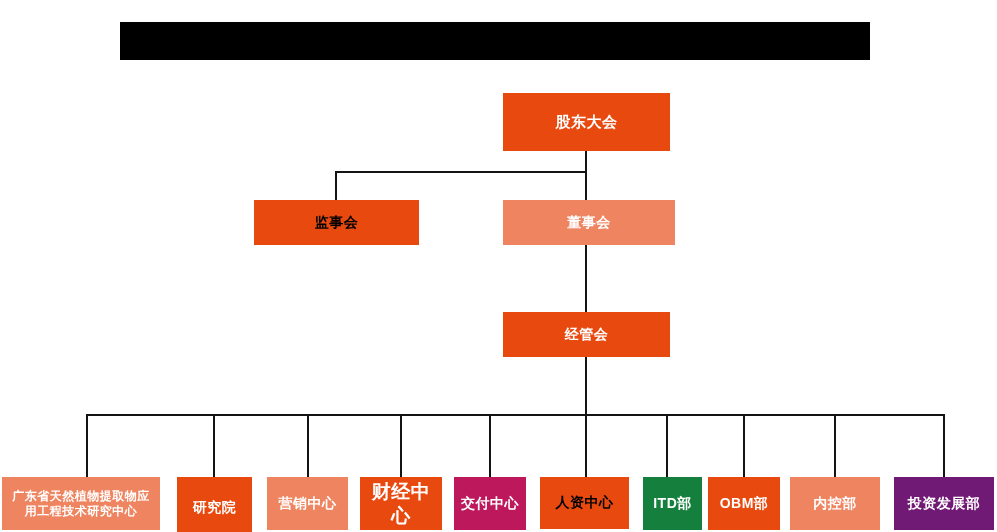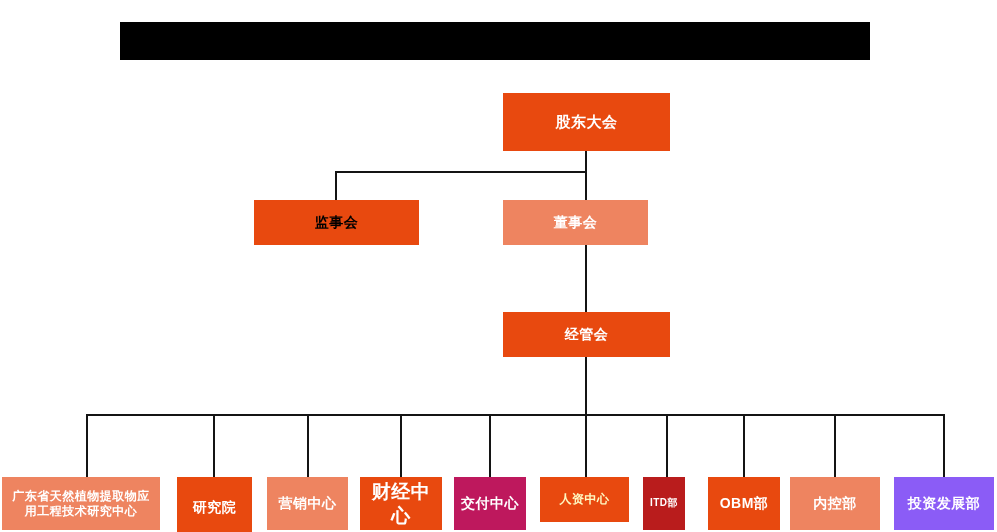--- a/index.html
+++ b/index.html
@@ -77,51 +77,51 @@
       <div class="connector v" style="left: 834px; top: 414px; background: rgb(20, 20, 20); height: 63px;"></div>
       <div class="connector v" style="left: 943px; top: 414px; background: rgb(20, 20, 20); height: 63px;"></div>
     </div>
   <div id="node-layer">
       <div class="node dark" style="left: 503px; top: 93px; width: 167px; height: 58px; background: rgb(232, 73, 15); color: rgb(255, 255, 255); font-size: 15px;">
         <span class="label">股东大会</span>
       </div>
       <div class="node dark" style="left: 254px; top: 200px; width: 165px; height: 45px; background: rgb(232, 73, 15); color: #000000; font-size: 14px;">
         <span class="label">监事会</span>
       </div>
-      <div class="node light" style="left: 503px; top: 200px; width: 145px; height: 45px; background: rgb(238, 132, 96); color: rgb(255, 255, 255); font-size: 14px;">
+      <div class="node light" style="left: 503px; top: 200px; width: 172px; height: 45px; background: rgb(238, 132, 96); color: rgb(255, 255, 255); font-size: 14px;">
         <span class="label">董事会</span>
       </div>
       <div class="node dark" style="left: 503px; top: 312px; width: 167px; height: 45px; background: rgb(232, 73, 15); color: rgb(255, 255, 255); font-size: 14px; align-items: center;">
         <span class="label">经管会</span>
       </div>
       <div class="node light" style="left: 2px; top: 477px; width: 158px; height: 53px; background: rgb(238, 132, 96); color: rgb(255, 255, 255); font-size: 12px;">
         <span class="label">广东省天然植物提取物应用工程技术研究中心</span>
       </div>
       <div class="node dark" style="left: 177px; top: 477px; width: 75px; height: 62px; background: rgb(232, 73, 15); color: rgb(255, 255, 255); font-size: 14px;">
         <span class="label">研究院</span>
       </div>
       <div class="node light" style="left: 267px; top: 477px; width: 81px; height: 53px; background: rgb(238, 132, 96); color: rgb(255, 255, 255); font-size: 14px;">
         <span class="label">营销中心</span>
       </div>
       <div class="node dark" style="left: 360px; top: 477px; width: 82px; height: 53px; background: rgb(232, 73, 15); color: rgb(255, 255, 255); font-size: 19px;">
         <span class="label">财经中心</span>
       </div>
       <div class="node light" style="left: 454px; top: 477px; width: 72px; height: 53px; background: #be185d; color: rgb(255, 255, 255); font-size: 14px;">
         <span class="label">交付中心</span>
       </div>
-      <div class="node dark" style="left: 540px; top: 477px; width: 89px; height: 45px; background: rgb(232, 73, 15); color: #fef9c3; font-size: 12px;">
+      <div class="node dark" style="left: 540px; top: 477px; width: 89px; height: 52px; background: rgb(232, 73, 15); color: #000000; font-size: 14px;">
         <span class="label">人资中心</span>
       </div>
-      <div class="node light" style="left: 643px; top: 477px; width: 42px; height: 53px; background: #b91c1c; color: rgb(255, 255, 255); font-size: 10px;">
+      <div class="node light" style="left: 643px; top: 477px; width: 59px; height: 53px; background: #15803d; color: rgb(255, 255, 255); font-size: 14px;">
         <span class="label">ITD部</span>
       </div>
       <div class="node dark" style="left: 708px; top: 477px; width: 72px; height: 53px; background: rgb(232, 73, 15); color: rgb(255, 255, 255); font-size: 14px;">
         <span class="label">OBM部</span>
       </div>
       <div class="node light" style="left: 790px; top: 477px; width: 90px; height: 53px; background: rgb(238, 132, 96); color: rgb(255, 255, 255); font-size: 14px;">
         <span class="label">内控部</span>
       </div>
-      <div class="node dark" style="left: 894px; top: 477px; width: 100px; height: 53px; background: #8b5cf6; color: rgb(255, 255, 255); font-size: 14px;">
+      <div class="node dark" style="left: 894px; top: 477px; width: 100px; height: 53px; background: #701a75; color: rgb(255, 255, 255); font-size: 14px;">
         <span class="label">投资发展部</span>
       </div>
     </div>
 
 </div>
 
 </body></html>

